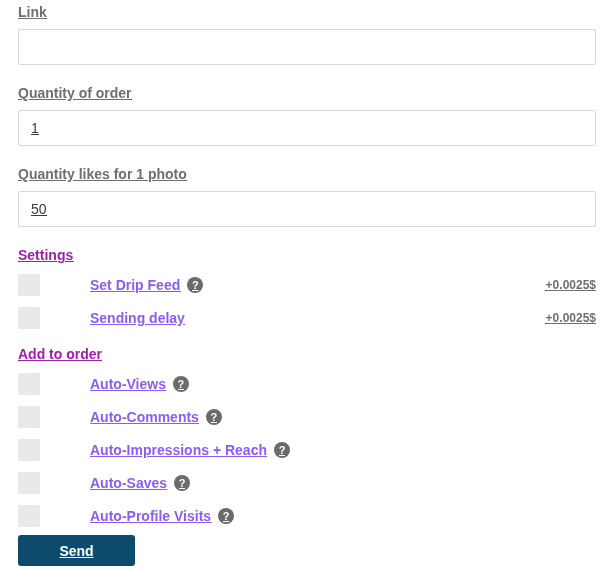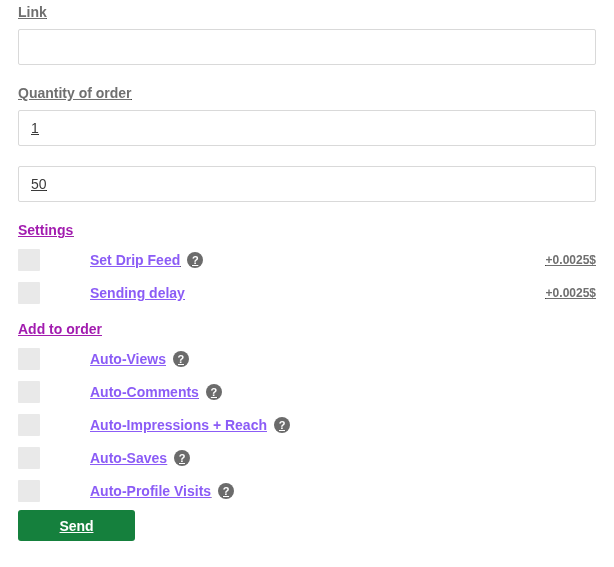--- a/index.html
+++ b/index.html
@@ -80,21 +80,21 @@
     margin-left: auto;
     font-size: 12px;
     font-weight: bold;
     color: #6f6f6f;
   }
   .send-btn {
     display: block;
     margin-top: 8px;
     width: 117px;
     height: 31px;
-    background: #15803d;
+    background: #0c4a6e;
     color: #ffffff;
     border: none;
     border-radius: 3px;
     font-size: 14px;
     font-weight: bold;
     font-family: "Liberation Sans", sans-serif;
     cursor: pointer;
   }
 </style>
 </head>
@@ -106,20 +106,21 @@
     <div class="field-label">Link</div>
     <input class="text-input" type="text" value="" style="">
   </div>
 
   <div class="field-group">
     <div class="field-label">Quantity of order</div>
     <input class="text-input" type="text" value="1" style="">
   </div>
 
   <div class="field-group">
+    <div class="field-label">Quantity likes for 1 photo</div>
     <input class="text-input" type="text" value="50" style="">
   </div>
 
   <div class="section-heading">Settings</div>
 
   <div class="opt-row">
     <div class="checkbox"></div>
     <span class="opt-label">Set Drip Feed</span>
     <span class="help-icon">?</span>
     <span class="opt-price">+0.0025$</span>

